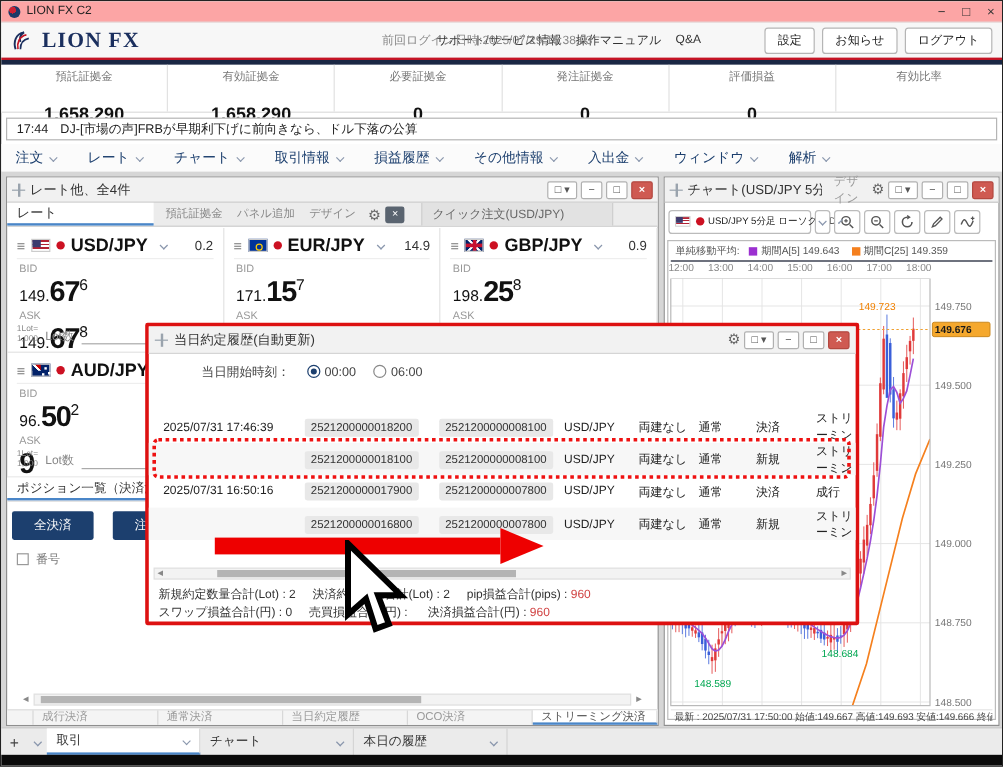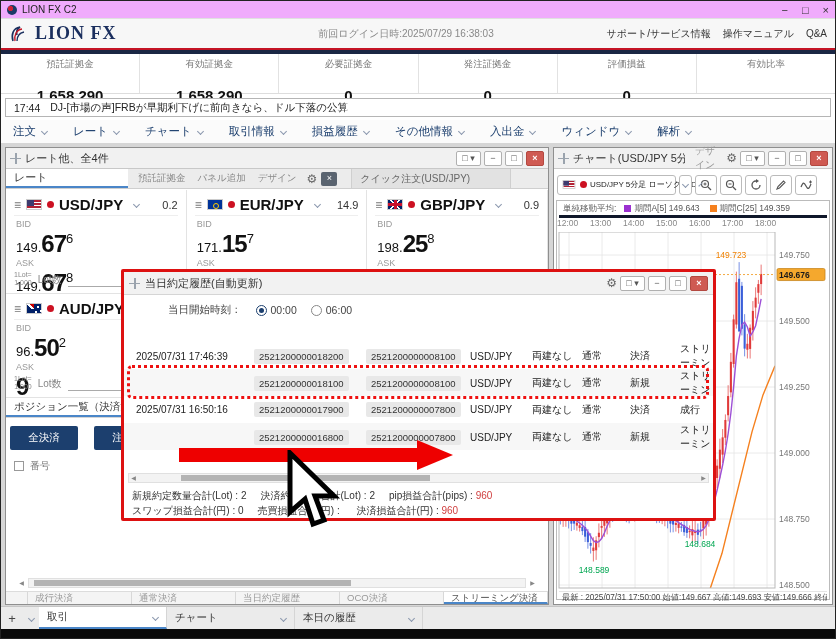--- a/index.html
+++ b/index.html
@@ -1,20 +1,20 @@
 <!DOCTYPE html>
 <html><head>
 <meta charset="utf-8">
 <style>
   * { margin:0; padding:0; box-sizing:border-box; }
   html,body { width:836px; height:639px; overflow:hidden; }
   body { font-family:"Liberation Sans","DejaVu Sans",sans-serif; background:#fff; position:relative; border:1px solid #222; }
 
   
-  .titlebar { position:absolute; left:0; top:0; right:0; height:18px; background:#f0abfc; display:flex; align-items:center; padding:0 6px; font-size:10px; color:#222; border-bottom:1px solid #e0e0e0;}
+  .titlebar { position:absolute; left:0; top:0; right:0; height:18px; background:#fca5a5; display:flex; align-items:center; padding:0 6px; font-size:10px; color:#222; border-bottom:1px solid #e0e0e0;}
   .app-icon { width:10px; height:10px; border-radius:50%; background:radial-gradient(circle at 35% 35%, #c23 0 30%, #1b3a67 31% 100%); margin-right:5px; }
   .win-ctrls { margin-left:auto; display:flex; gap:14px; font-size:11px; color:#333; }
   .win-ctrls span { cursor:default; }
 
   .header { position:absolute; left:0; top:18px; right:0; height:29px; background:#f7f7f7; display:flex; align-items:center; padding:0 8px;gap:41px; }
   .brand { display:flex; align-items:center; gap:4px; }
   .brand-text { font-family:"Liberation Serif","DejaVu Serif",serif; font-weight:bold; font-size:18px; color:#1b2f5e; letter-spacing:1px; }
   .login-info { position:absolute; left:240px; width:330px; text-align:center; font-size:10px; color:#888; }
   .hdr-links { margin-left:auto; display:flex; gap:12px; font-size:10px; color:#333; align-items:center; }
   .hdr-btns { display:flex; gap:6px; margin-left:12px; }
@@ -104,21 +104,21 @@
   .btab { border-right:1px solid #d8d8d8; font-size:9.5px; color:#999; padding-left:7px; line-height:12px; white-space:nowrap; overflow:hidden; }
   .btab.active { background:#fff; border-bottom:2px solid #4a86c8; color:#555; }
 
   
   .c-toolbar { position:absolute; left:3px; top:24px; right:3px; height:25px; display:flex; align-items:center; gap:3px; }
   .c-drop { width:119px; height:20px; border:1px solid #bbb; border-radius:3px; display:flex; align-items:center; gap:3px; padding:0 3px; font-size:8px; color:#222; white-space:nowrap; }
   .c-drop .flag { transform:scale(0.8); }
   .icon-btn { width:22px; height:20px; border:1px solid #bbb; border-radius:3px; background:#fff; display:flex; align-items:center; justify-content:center; color:#555; }
   .icon-btn.narrow { width:13px; }
   .c-frame { position:absolute; left:2px; top:52px; right:2px; bottom:4px; border:1px solid #bbb; }
-  .c-legend { position:absolute; left:2px; top:2px; right:2px; height:15px; display:flex; align-items:center; gap:8px; font-size:8.5px; color:#555; padding:0 4px; border-bottom:3px solid #0f172a; }
+  .c-legend { position:absolute; left:2px; top:2px; right:2px; height:15px; display:flex; align-items:center; gap:8px; font-size:8.5px; color:#555; padding:0 4px; border-bottom:1px solid #0f172a; }
   .lg-sq { width:7px; height:7px; display:inline-block; margin-right:3px; vertical-align:-1px; }
   .c-xlabels { position:absolute; left:0; top:17px; height:13px; width:272px; font-size:8.5px; color:#888; }
   .c-xlabels span { position:absolute; top:0; }
   .c-status { position:absolute; left:2px; right:2px; top:390px; height:12px; font-size:8.2px; color:#444; white-space:nowrap; overflow:hidden; padding-left:3px; border-top:1px solid #e5e5e5; }
   #chart-svg { position:absolute; left:0; top:31px; }
 
   
   .taskbar { position:absolute; left:0; top:605px; right:0; height:23px; background:#ebebeb; border-top:1px solid #c5c5c5; display:flex; align-items:stretch; }
   .tk-plus { width:22px; display:flex; align-items:center; justify-content:center; font-size:13px; color:#444; }
   .tk-chev { width:16px; display:flex; align-items:center; justify-content:center; }
@@ -171,20 +171,25 @@
       <path d="M6,18 C5,13 7,7 13,6" fill="none" stroke="#c41425" stroke-width="1.4"></path>
       <path d="M8,18 C8,14 10,10 15,9" fill="none" stroke="#1b2f5e" stroke-width="1.4"></path>
     </svg>
     <span class="brand-text">LION FX</span>
   </div>
   <div class="login-info">前回ログイン日時:2025/07/29 16:38:03</div>
   <div class="hdr-links" id="hdr-links">
       <span>サポート/サービス情報</span>
       <span>操作マニュアル</span>
       <span>Q&amp;A</span>
+    </div>
+  <div class="hdr-btns" id="hdr-btns">
+      <span class="hdr-btn">設定</span>
+      <span class="hdr-btn">お知らせ</span>
+      <span class="hdr-btn">ログアウト</span>
     </div>
 </div>
 <div class="red-line"></div>
 <div class="navy-line"></div>
 
 <div class="account" id="account-bar">
     <div class="acct-cell">
      <div class="acct-label">預託証拠金</div>
      <div class="acct-value">1,658,290</div>
    </div>

